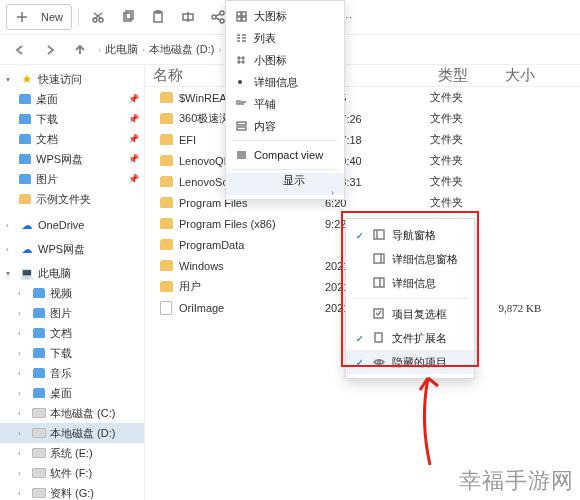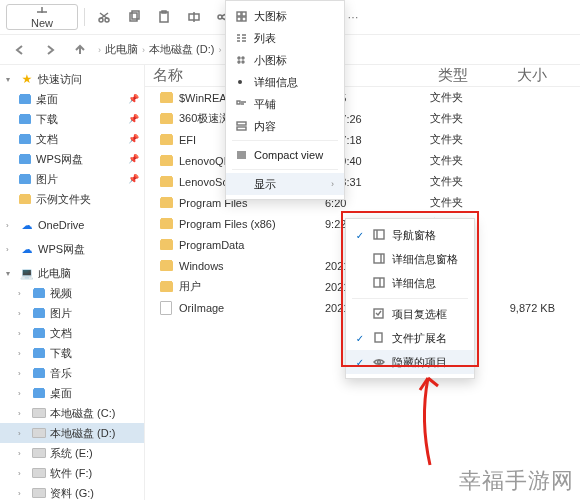--- a/index.html
+++ b/index.html
@@ -1,21 +1,21 @@
 <!DOCTYPE html>
 <html><head>
 <meta charset="utf-8">
 <style>
   * { box-sizing: border-box; margin: 0; padding: 0; font-family: "Microsoft YaHei", "Segoe UI", sans-serif; }
   body { width: 580px; height: 500px; background: #fff; position: relative; overflow: hidden; font-size: 11px; color: #222; }
 
   .toolbar { height: 35px; display: flex; align-items: center; padding: 0 6px; gap: 4px; border-bottom: 1px solid #eee; }
   .tb-btn { display: flex; align-items: center; justify-content: center; height: 26px; min-width: 26px; padding: 0 4px; border-radius: 3px; color: #555; cursor: pointer; }
   .tb-btn svg { width: 14px; height: 14px; stroke: #777; fill: none; stroke-width: 1.5; }
-  .tb-new { border: 1px solid #ccc; color: #444; gap: 4px; padding: 0 24px; flex-direction: column; }
+  .tb-new { border: 1px solid #ccc; color: #444; gap: 12px; padding: 0 8px; }
   .tb-sep { width: 1px; height: 18px; background: #ddd; margin: 0 2px; }
 
   .addrbar { height: 30px; display: flex; align-items: center; padding: 0 8px; gap: 6px; border-bottom: 1px solid #eee; }
   .navbtn { width: 24px; height: 24px; display: flex; align-items: center; justify-content: center; color: #888; }
   .navbtn svg { width: 14px; height: 14px; stroke: #888; fill: none; stroke-width: 2; }
   .breadcrumb { display: flex; align-items: center; gap: 4px; font-size: 11px; color: #444; }
   .bc-sep { color: #aaa; font-size: 9px; }
 
   .body { display: flex; height: calc(100% - 65px); }
 
@@ -33,34 +33,34 @@
   .star-ico { color: #f2b200; font-size: 12px; }
   .pc-ico { color: #2976d4; font-size: 11px; }
   .cloud-ico { color: #1a73e8; font-size: 11px; }
 
   .content { flex: 1; position: relative; }
   .chdr { display: flex; height: 22px; align-items: center; border-bottom: 1px solid #eee; color: #666; font-size: 15px; }
   .chdr > div { padding: 0 8px; }
   .col-name { width: 180px; }
   .col-date { width: 105px; }
   .col-type { width: 55px; }
-  .col-size { width: 70px; text-align: right; }
+  .col-size { width: 70px; text-align: center; font-family: Liberation Serif, serif; }
 
   .rows { }
   .row { display: flex; height: 21px; align-items: center; font-size: 11px; color: #333; }
   .row .col-name { display: flex; align-items: center; gap: 6px; padding-left: 14px; }
   .row .folder-ico::before { width: 13px; height: 10px; }
   .file-ico::before { content: ""; display:block; width: 10px; height: 12px; background: #fff; border: 1px solid #bbb; border-radius: 1px; }
 
   .view-menu { position: absolute; left: 225px; top: 0px; width: 120px; background: #fff; border: 1px solid #ddd; box-shadow: 0 4px 12px rgba(0,0,0,.15); z-index: 20; padding: 4px 0; }
   .vm-item { display: flex; align-items: center; height: 22px; padding: 0 10px 0 28px; font-size: 11px; position: relative; cursor: pointer; }
   .vm-item .dot { position: absolute; left: 12px; width: 4px; height: 4px; background: #444; border-radius: 50%; }
   .vm-item .icoslot { position: absolute; left: 8px; width: 14px; display: flex; justify-content: center; }
   .vm-item .icoslot svg { width: 11px; height: 11px; stroke: #777; fill: none; stroke-width: 1.4; }
-  .vm-item.hl { background: #eef3f9; }
+  .vm-item.hl { background: #eef3f9; flex-direction: column; }
   .vm-item .arrow { margin-left: auto; font-size: 9px; color: #888; }
   .vm-sep { height: 1px; background: #eee; margin: 3px 6px; }
 
   .show-menu { position: absolute; left: 345px; top: 218px; width: 130px; background: #fff; border: 1px solid #ddd; box-shadow: 0 4px 12px rgba(0,0,0,.18); z-index: 30; padding: 4px 0; }
   .sm-item { display: flex; align-items: center; height: 24px; padding: 0 10px 0 8px; font-size: 11px; position: relative; cursor: pointer; gap: 6px; }
   .sm-check { width: 12px; text-align: center; color: #0067c0; font-size: 10px; }
   .sm-ico { width: 14px; display: flex; justify-content: center; }
   .sm-ico svg { width: 12px; height: 12px; stroke: #777; fill: none; stroke-width: 1.4; }
   .sm-item.hl { background: #eef3f9; }
 

